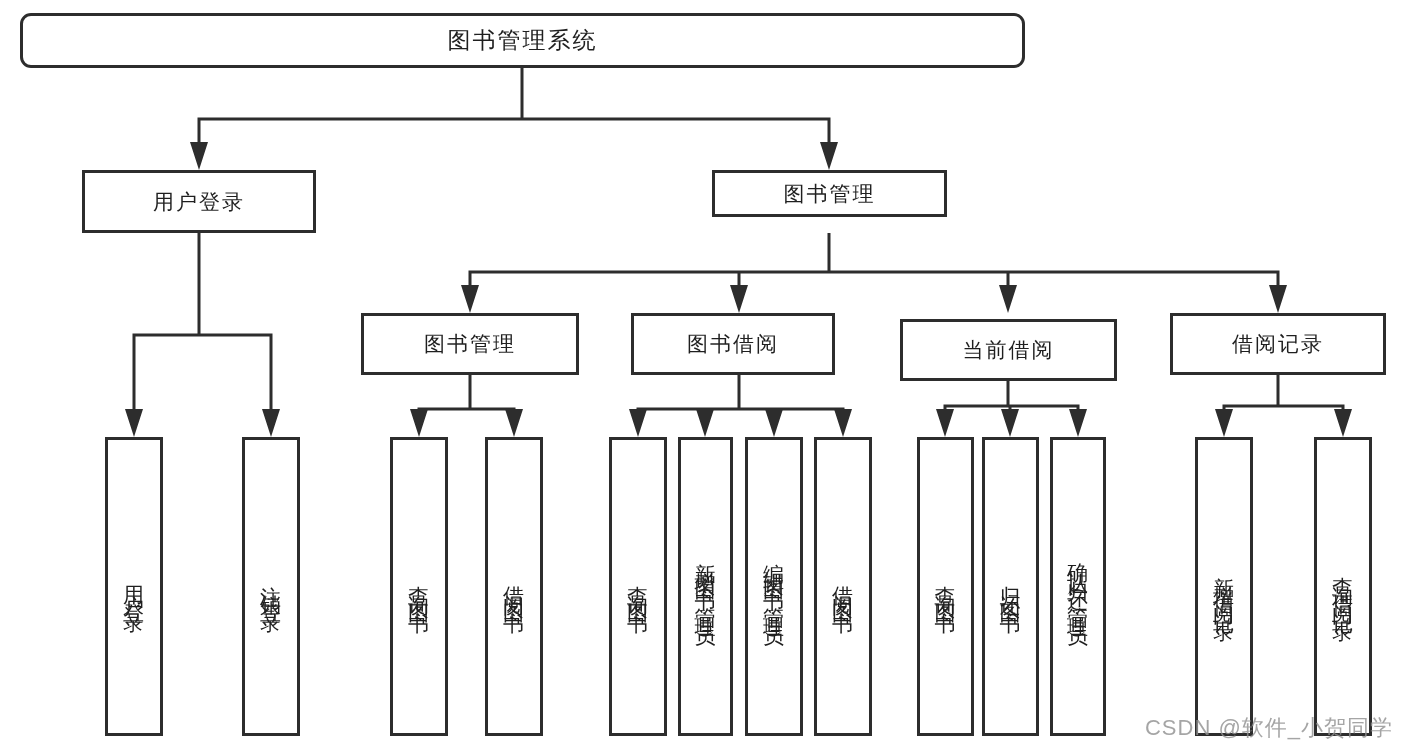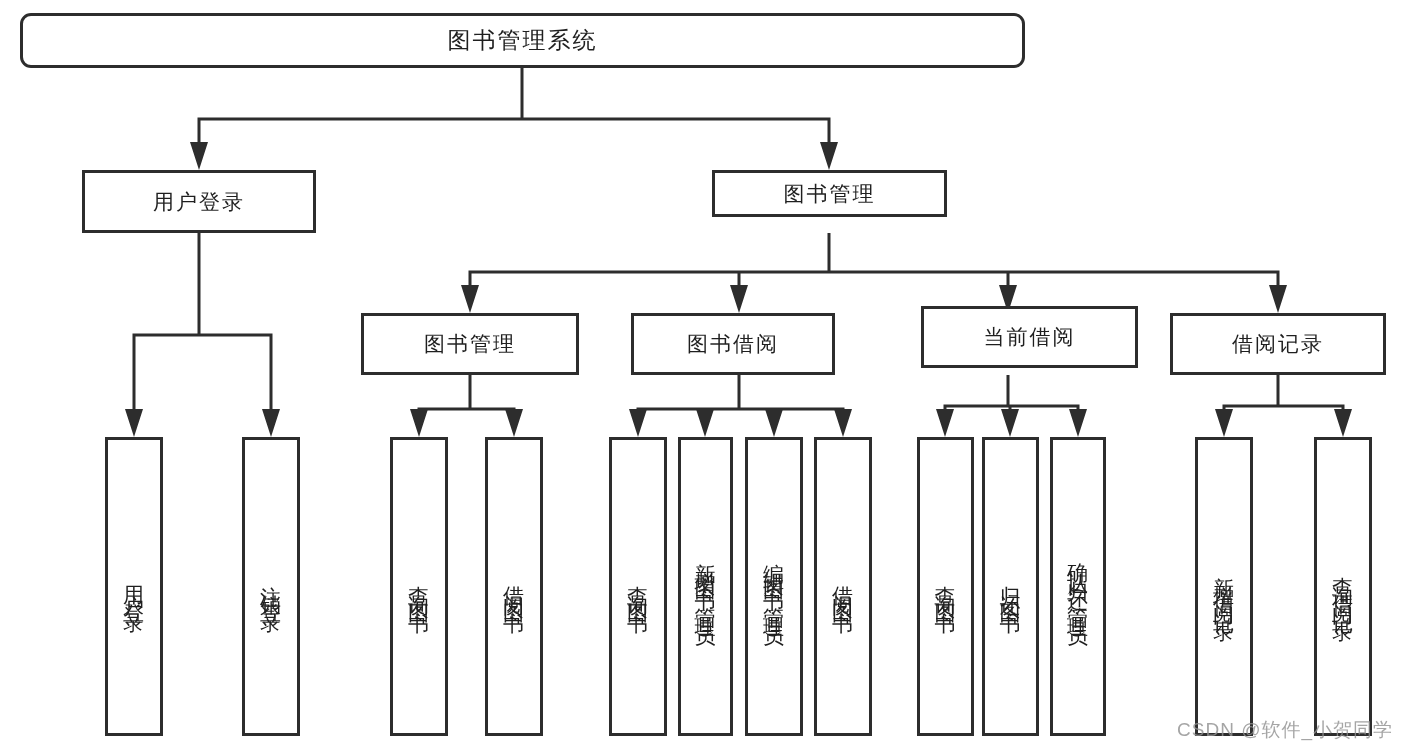--- a/index.html
+++ b/index.html
@@ -49,21 +49,21 @@
     writing-mode: vertical-rl;
     text-orientation: mixed;
     font-size: 21px;
     letter-spacing: 9px;
     line-height: 1;
   }
   .watermark {
     position: absolute;
     right: 12px;
     bottom: 4px;
-    font-size: 19px;
+    font-size: 22px;
     color: rgba(145, 145, 145, 0.82);
     letter-spacing: 1px;
     z-index: 5;
     white-space: nowrap;
   }
 </style>
 </head>
 <body>
 
 <div class="stage">
@@ -109,21 +109,21 @@
              M1334 409 L1352 409 L1343 437 Z"></path>
   </svg>
 
   <div class="node h root" style="left:20px; top:13px; width:1005px; height:55px;">图书管理系统</div>
 
   <div class="node h" style="left:82px; top:170px; width:234px; height:63px;">用户登录</div>
   <div class="node h" style="left:712px; top:170px; width:235px; height:47px;">图书管理</div>
 
   <div class="node h" style="left:361px; top:313px; width:218px; height:62px;">图书管理</div>
   <div class="node h" style="left:631px; top:313px; width:204px; height:62px;">图书借阅</div>
-  <div class="node h" style="left:900px; top:306px; width:217px; height:62px;margin-left:21px;">当前借阅</div>
+  <div class="node h" style="left:900px; top:319px; width:217px; height:62px;">当前借阅</div>
   <div class="node h" style="left:1170px; top:313px; width:216px; height:62px;">借阅记录</div>
 
   <div class="node v" style="left:105px; top:437px; width:58px; height:299px;">用户登录</div>
   <div class="node v" style="left:242px; top:437px; width:58px; height:299px;">注销登录</div>
 
   <div class="node v" style="left:390px; top:437px; width:58px; height:299px;">查询图书</div>
   <div class="node v" style="left:485px; top:437px; width:58px; height:299px;">借阅图书</div>
 
   <div class="node v" style="left:609px; top:437px; width:58px; height:299px;">查询图书</div>
   <div class="node v" style="left:678px; top:437px; width:55px; height:299px;">新增图书（管理员）</div>

